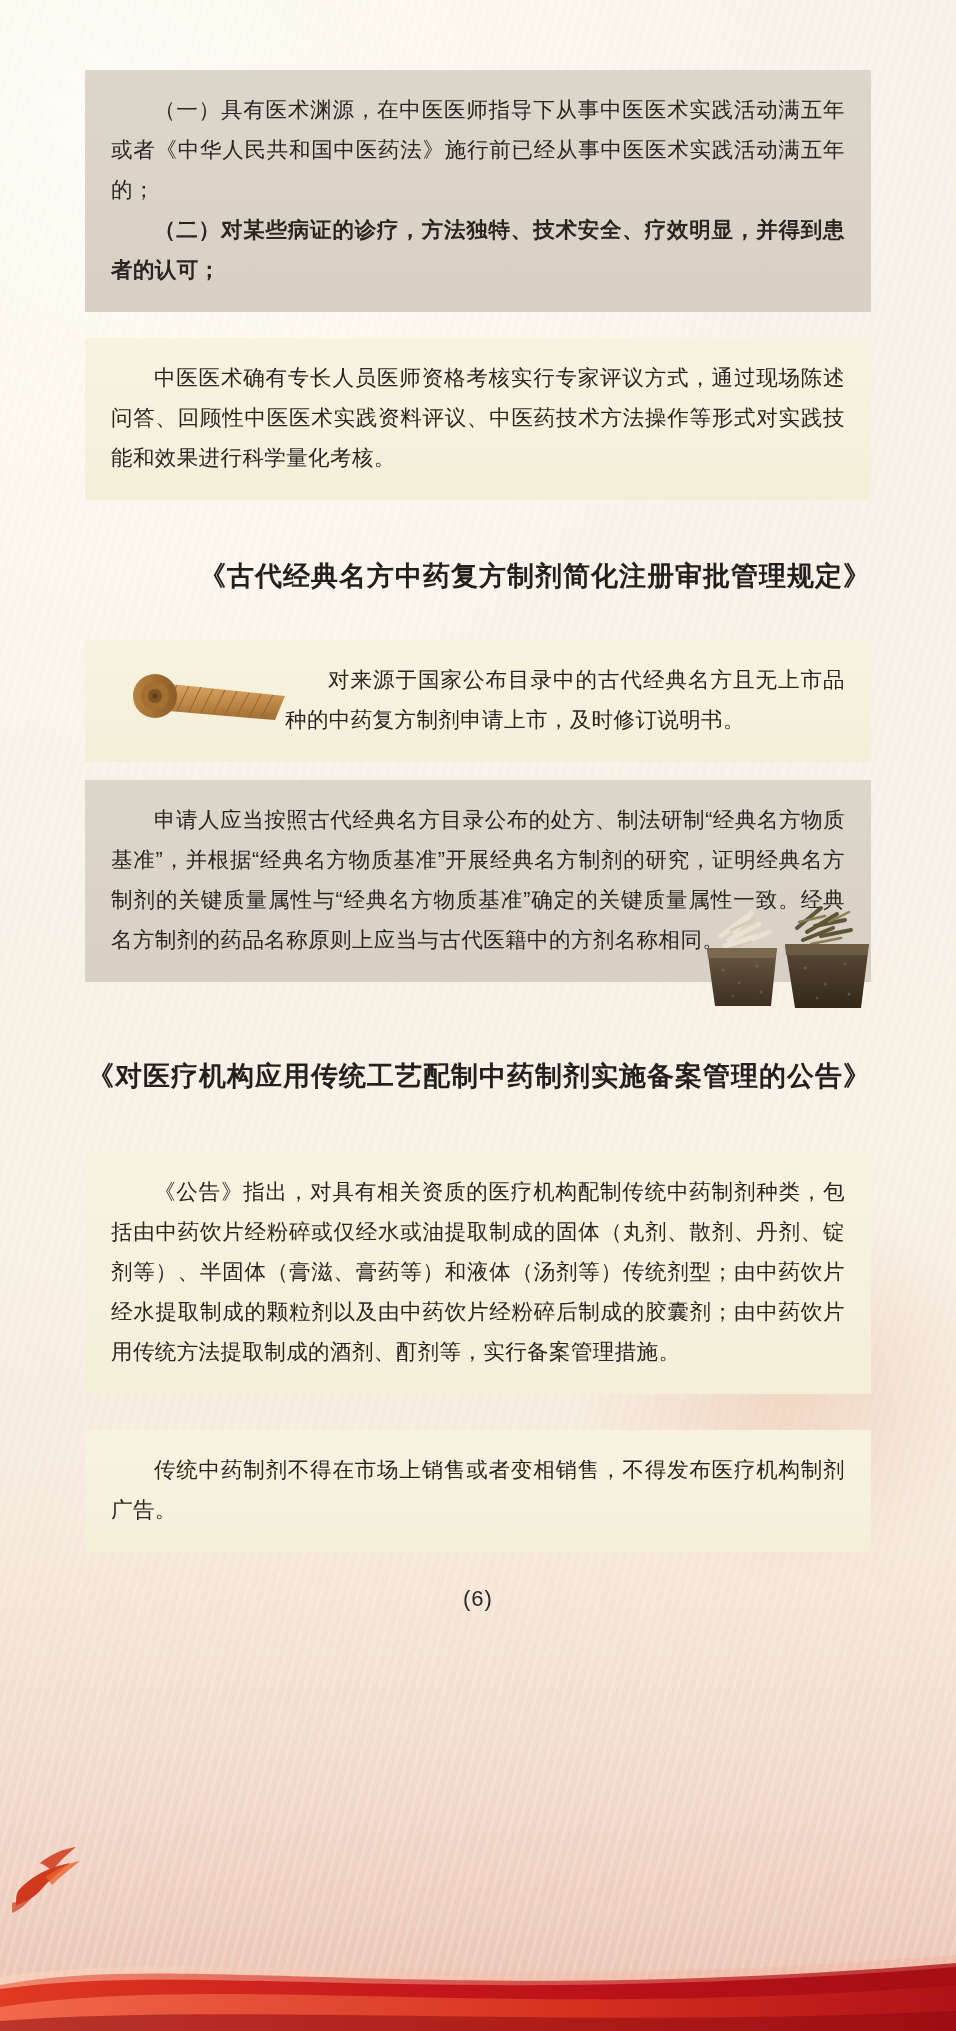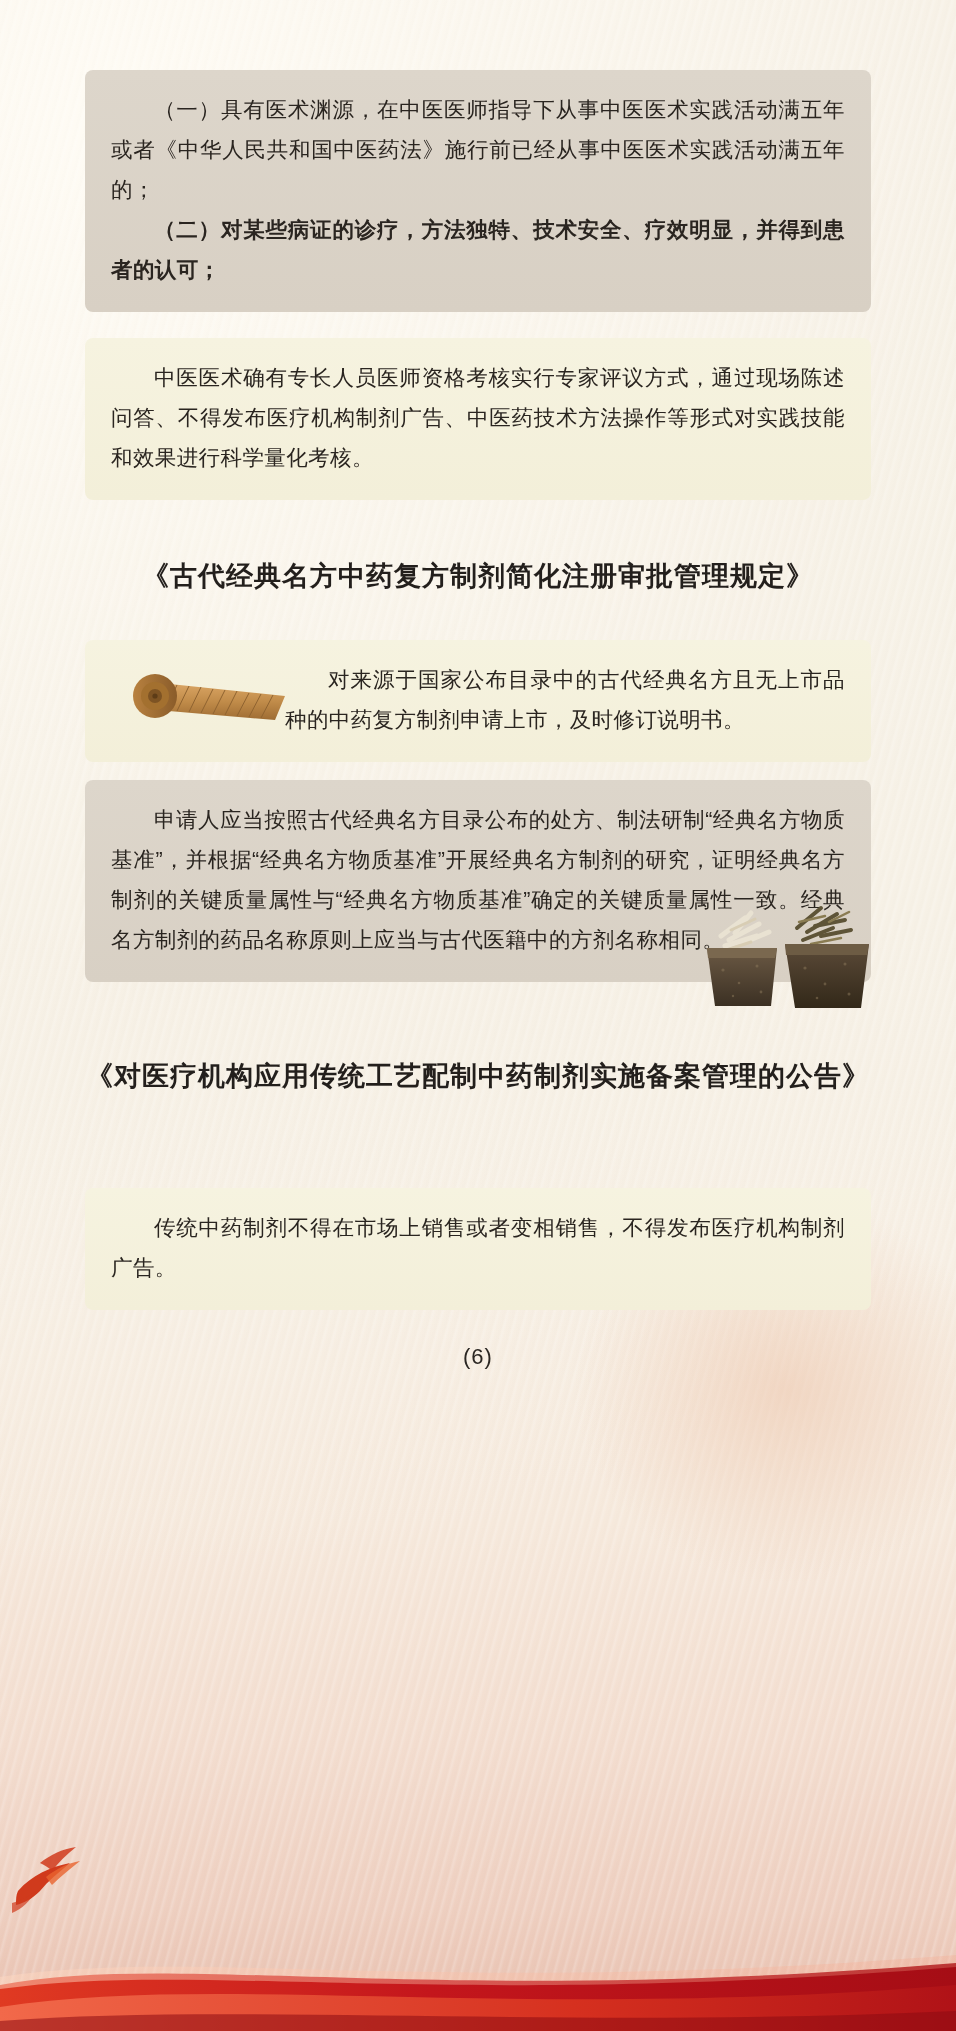--- a/index.html
+++ b/index.html
@@ -34,21 +34,21 @@
   }
   .content {
     position: relative;
     z-index: 3;
     padding: 0 85px;
   }
 
   
   .card {
     position: relative;
-    border-radius: 8px;
+    border-radius: 0;
     padding: 20px 26px 22px 26px;
     font-size: 21.5px;
     line-height: 40px;
     color: #2a2520;
     letter-spacing: .4px;
     text-align: justify;
     box-sizing: border-box;
   }
   .card p {
     margin: 0;
@@ -62,21 +62,21 @@
   }
   .card-grey {
     background: linear-gradient(180deg, #ddd6cb 0%, #d8d0c4 100%);
   }
   .card-cream {
     background: linear-gradient(180deg, #f6f3e0 0%, #f3efd9 100%);
   }
 
   
   .section-title {
-    text-align: center;
+    text-align: right;
     font-size: 27px;
     font-weight: bold;
     color: #231f1c;
     letter-spacing: 1px;
   }
 
   
   .gap-18 { height: 18px; }
   .gap-26 { height: 26px; }
   .gap-34 { height: 34px; }
@@ -159,21 +159,21 @@
     <div class="gap-70"></div>
 
     <div class="card card-grey">
       <p class="indent">（一）具有医术渊源，在中医医师指导下从事中医医术实践活动满五年或者《中华人民共和国中医药法》施行前已经从事中医医术实践活动满五年的；</p>
       <p class="indent">（二）对某些病证的诊疗，方法独特、技术安全、疗效明显，并得到患者的认可；</p>
     </div>
 
     <div class="gap-26"></div>
 
     <div class="card card-cream">
-      <p class="indent">中医医术确有专长人员医师资格考核实行专家评议方式，通过现场陈述问答、不得发布医疗机构制剂广告、中医药技术方法操作等形式对实践技能和效果进行科学量化考核。</p>
+      <p class="indent">中医医术确有专长人员医师资格考核实行专家评议方式，通过现场陈述问答、回顾性中医医术实践资料评议、中医药技术方法操作等形式对实践技能和效果进行科学量化考核。</p>
     </div>
 
     <div class="gap-58"></div>
 
     <div class="section-title">《古代经典名方中药复方制剂简化注册审批管理规定》</div>
 
     <div class="gap-46"></div>
 
     <div style="position:relative;">
       <div class="bamboo-wrap">
@@ -282,20 +282,23 @@
 
     <div class="gap-18"></div>
 
 
     <div class="gap-58"></div>
 
     <div class="section-title">《对医疗机构应用传统工艺配制中药制剂实施备案管理的公告》</div>
 
     <div class="gap-58"></div>
 
+    <div class="card card-cream">
+      <p class="indent">《公告》指出，对具有相关资质的医疗机构配制传统中药制剂种类，包括由中药饮片经粉碎或仅经水或油提取制成的固体（丸剂、散剂、丹剂、锭剂等）、半固体（膏滋、膏药等）和液体（汤剂等）传统剂型；由中药饮片经水提取制成的颗粒剂以及由中药饮片经粉碎后制成的胶囊剂；由中药饮片用传统方法提取制成的酒剂、酊剂等，实行备案管理措施。</p>
+    </div>
 
     <div class="gap-18"></div>
 
 
     <div class="gap-18"></div>
 
     <div class="card card-cream">
       <p class="indent">传统中药制剂不得在市场上销售或者变相销售，不得发布医疗机构制剂广告。</p>
     </div>
 

